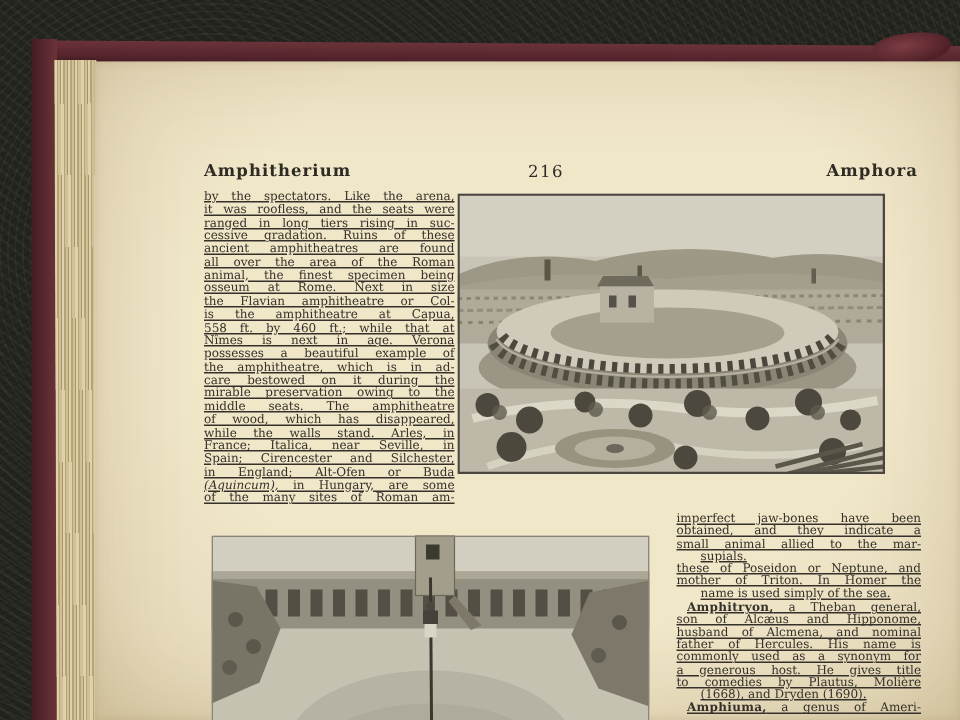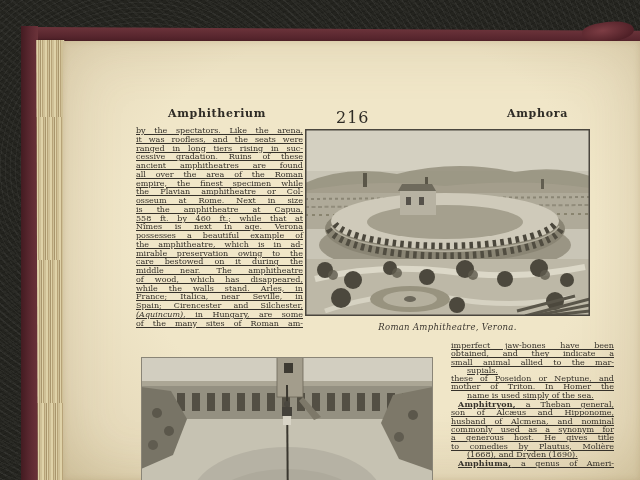--- a/index.html
+++ b/index.html
@@ -25,23 +25,23 @@
     border-radius:45% 55% 50% 60%;transform:rotate(-7deg);}
   
   .stack{left:37px;top:40px;width:28px;height:440px;
     background:repeating-linear-gradient(90deg,#dfd2a8 0 1.5px,#b7a378 1.5px 2.5px,#cfc096 2.5px 4px,#a8956c 4px 4.5px);
     transform:rotate(-0.2deg);box-shadow:1px 0 2px rgba(0,0,0,0.25);}
   
   .page{left:63px;top:41px;width:577px;height:439px;overflow:hidden;
     background:radial-gradient(ellipse at 52% 42%, #f0e6c8 55%, #e6dabb 82%, #d9cca8 100%);
     box-shadow:inset 0 0 60px rgba(140,115,70,0.20), inset 0 0 6px rgba(150,125,80,0.25);}
   .hdr{color:#2e2b25;font-weight:bold;font-size:11px;letter-spacing:0.7px;white-space:nowrap;}
-  .hdr-left{left:73px;top:66px;margin-left:32px;}
-  .hdr-num{left:273px;top:67px;font-weight:normal;font-size:16px;letter-spacing:1px;}
-  .hdr-right{left:444px;top:66px;width:95px;}
+  .hdr-left{left:73px;top:66px;}
+  .hdr-num{left:289px;top:67px;font-weight:normal;font-size:11px;letter-spacing:1px;}
+  .hdr-right{left:454px;top:66px;width:95px;text-align:right;}
   .col{position:absolute;font-size:8px;color:#35312a;text-decoration:underline;}
   .colL{left:73px;top:86px;width:167px;line-height:8.75px;}
   .colR{left:388px;top:301px;width:163px;line-height:8.3px;}
   .tline{text-align:justify;text-align-last:justify;white-space:nowrap;}
   .tline.pe{text-align-last:left;padding-left:16px;}
   .tline.ind{text-indent:7px;}
   .tline b{font-weight:bold;letter-spacing:0.2px;}
   .tline i{font-style:italic;margin-top:24px;}
   .photo1{left:242px;top:88px;width:285px;height:187px;}
   .photo2{left:78px;top:316px;width:292px;height:170px;}
@@ -63,35 +63,36 @@
   <div class="abs hdr hdr-num">216</div>
   <div class="abs hdr hdr-right">Amphora</div>
 
   <div class="col colL">
       <div class="tline">by the spectators. Like the arena,</div>
       <div class="tline">it was roofless, and the seats were</div>
       <div class="tline">ranged in long tiers rising in suc-</div>
       <div class="tline">cessive gradation. Ruins of these</div>
       <div class="tline">ancient amphitheatres are found</div>
       <div class="tline">all over the area of the Roman</div>
-      <div class="tline">empire, the finest specimen while</div>
+      <div class="tline">animal, the finest specimen being</div>
+      <div class="tline">osseum at Rome. Next in size</div>
       <div class="tline">the Flavian amphitheatre or Col-</div>
-      <div class="tline">osseum at Rome. Next in size</div>
       <div class="tline">is the amphitheatre at Capua,</div>
       <div class="tline">558 ft. by 460 ft.; while that at</div>
       <div class="tline">Nîmes is next in age. Verona</div>
       <div class="tline">possesses a beautiful example of</div>
       <div class="tline">the amphitheatre, which is in ad-</div>
+      <div class="tline">care bestowed on it during the</div>
       <div class="tline">mirable preservation owing to the</div>
-      <div class="tline">care bestowed on it during the</div>
-      <div class="tline">middle near. The amphitheatre</div>
+      <div class="tline">middle seats. The amphitheatre</div>
       <div class="tline">of wood, which has disappeared,</div>
       <div class="tline">while the walls stand. Arles, in</div>
       <div class="tline">France; Italica, near Seville, in</div>
       <div class="tline">Spain; Cirencester and Silchester,</div>
+      <div class="tline">in England; Alt-Ofen or Buda</div>
       <div class="tline"><i>(Aquincum),</i> in Hungary, are some</div>
       <div class="tline">of the many sites of Roman am-</div>
     </div>
 
   <div class="abs photo1">
     <svg width="285" height="187" viewBox="0 0 285 187" xmlns="http://www.w3.org/2000/svg">
       <rect width="285" height="187" fill="#c9c5b6"></rect>
       <rect width="285" height="42" fill="#d4d0c1"></rect>
       <path d="M0,54 Q40,36 92,45 Q150,30 210,43 Q252,36 285,47 L285,75 L0,75 Z" fill="#948f7c" opacity="0.85"></path>
       <path d="M0,62 Q60,49 140,57 Q220,49 285,59 L285,85 L0,85 Z" fill="#a59f8d" opacity="0.9"></path>
@@ -144,33 +145,33 @@
       <g stroke="#5a564a" stroke-width="3">
         <line x1="220" y1="187" x2="285" y2="170"></line>
           <line x1="228" y1="187" x2="285" y2="176"></line>
         <line x1="238" y1="187" x2="285" y2="182"></line>
           <line x1="212" y1="182" x2="270" y2="167"></line>
       </g>
       <rect x="0.75" y="0.75" width="283.5" height="185.5" fill="none" stroke="#4a463e" stroke-width="1.5"></rect>
     </svg>
   </div>
 
-  <div class="abs caption">Roman Amphitheatre, Verona.</div>
 
   <div class="col colR">
       <div class="tline">imperfect jaw-bones have been</div>
       <div class="tline">obtained, and they indicate a</div>
       <div class="tline">small animal allied to the mar-</div>
       <div class="tline pe">supials.</div>
       <div class="tline">these of Poseidon or Neptune, and</div>
       <div class="tline">mother of Triton. In Homer the</div>
       <div class="tline pe">name is used simply of the sea.</div>
       <div class="tline ind"><b>Amphitryon,</b> a Theban general,</div>
       <div class="tline">son of Alcæus and Hipponome,</div>
       <div class="tline">husband of Alcmena, and nominal</div>
+      <div class="tline">father of Hercules. His name is</div>
       <div class="tline">commonly used as a synonym for</div>
       <div class="tline">a generous host. He gives title</div>
       <div class="tline">to comedies by Plautus, Molière</div>
       <div class="tline pe">(1668), and Dryden (1690).</div>
       <div class="tline ind"><b>Amphiuma,</b> a genus of Ameri-</div>
     </div>
 
   <div class="abs photo2">
     <svg width="292" height="170" viewBox="0 0 292 170" xmlns="http://www.w3.org/2000/svg">
       <rect width="292" height="170" fill="#c6c2b2"></rect>

